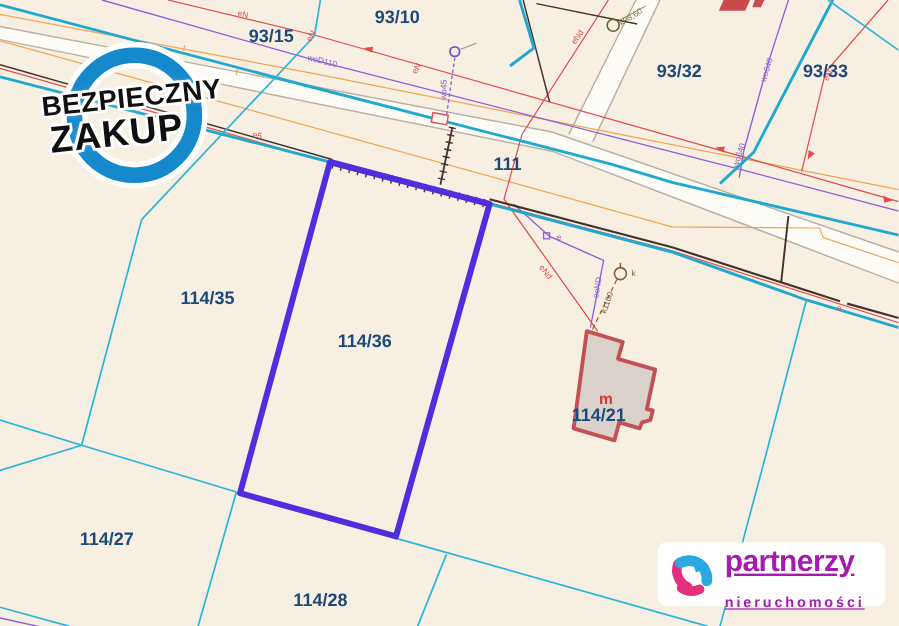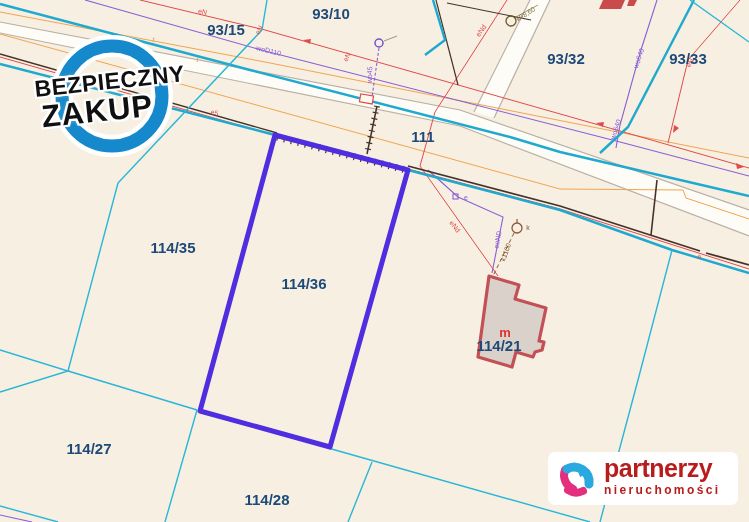--- a/index.html
+++ b/index.html
@@ -14,23 +14,23 @@
   .stamp{position:absolute;left:30px;top:28px;width:180px;height:150px;pointer-events:none;}
   .stamp-text{position:absolute;left:6px;top:40px;transform:rotate(-6deg);color:#101010;
     text-shadow:-2px 0 0 #fff,2px 0 0 #fff,0 -2px 0 #fff,0 2px 0 #fff,
                 -2px -2px 0 #fff,2px 2px 0 #fff,-2px 2px 0 #fff,2px -2px 0 #fff,0 0 5px #fff;}
   .stamp-l1{font-size:23px;font-weight:900;letter-spacing:.5px;line-height:26px;}
   .stamp-l2{font-size:31px;font-weight:900;letter-spacing:1px;line-height:32px;margin-left:4px;}
   
   .logo-box{position:absolute;left:548px;top:452px;width:190px;height:53px;background:#fff;
     border-radius:7px;display:flex;align-items:center;}
   .logo-mark{position:absolute;left:8px;top:5px;}
-  .logo-text{position:absolute;left:56px;top:3px;color:#b91c1c;}
+  .logo-text{position:absolute;left:56px;top:3px;color:#a21caf;text-decoration:underline;}
   .logo-brand{font-size:25px;font-weight:900;letter-spacing:-.5px;line-height:27px;}
-  .logo-sub{font-size:12px;font-weight:bold;letter-spacing:2.4px;line-height:14px;margin-top:1px;}
+  .logo-sub{font-size:12px;font-weight:bold;letter-spacing:2.4px;line-height:14px;margin-top:13px;}
 </style>
 </head>
 <body>
 
 <div class="canvas">
 
 <svg width="749" height="522" viewBox="0 0 749 522">
 
   <rect x="0" y="0" width="749" height="522" fill="#f7efe2"></rect>
 

